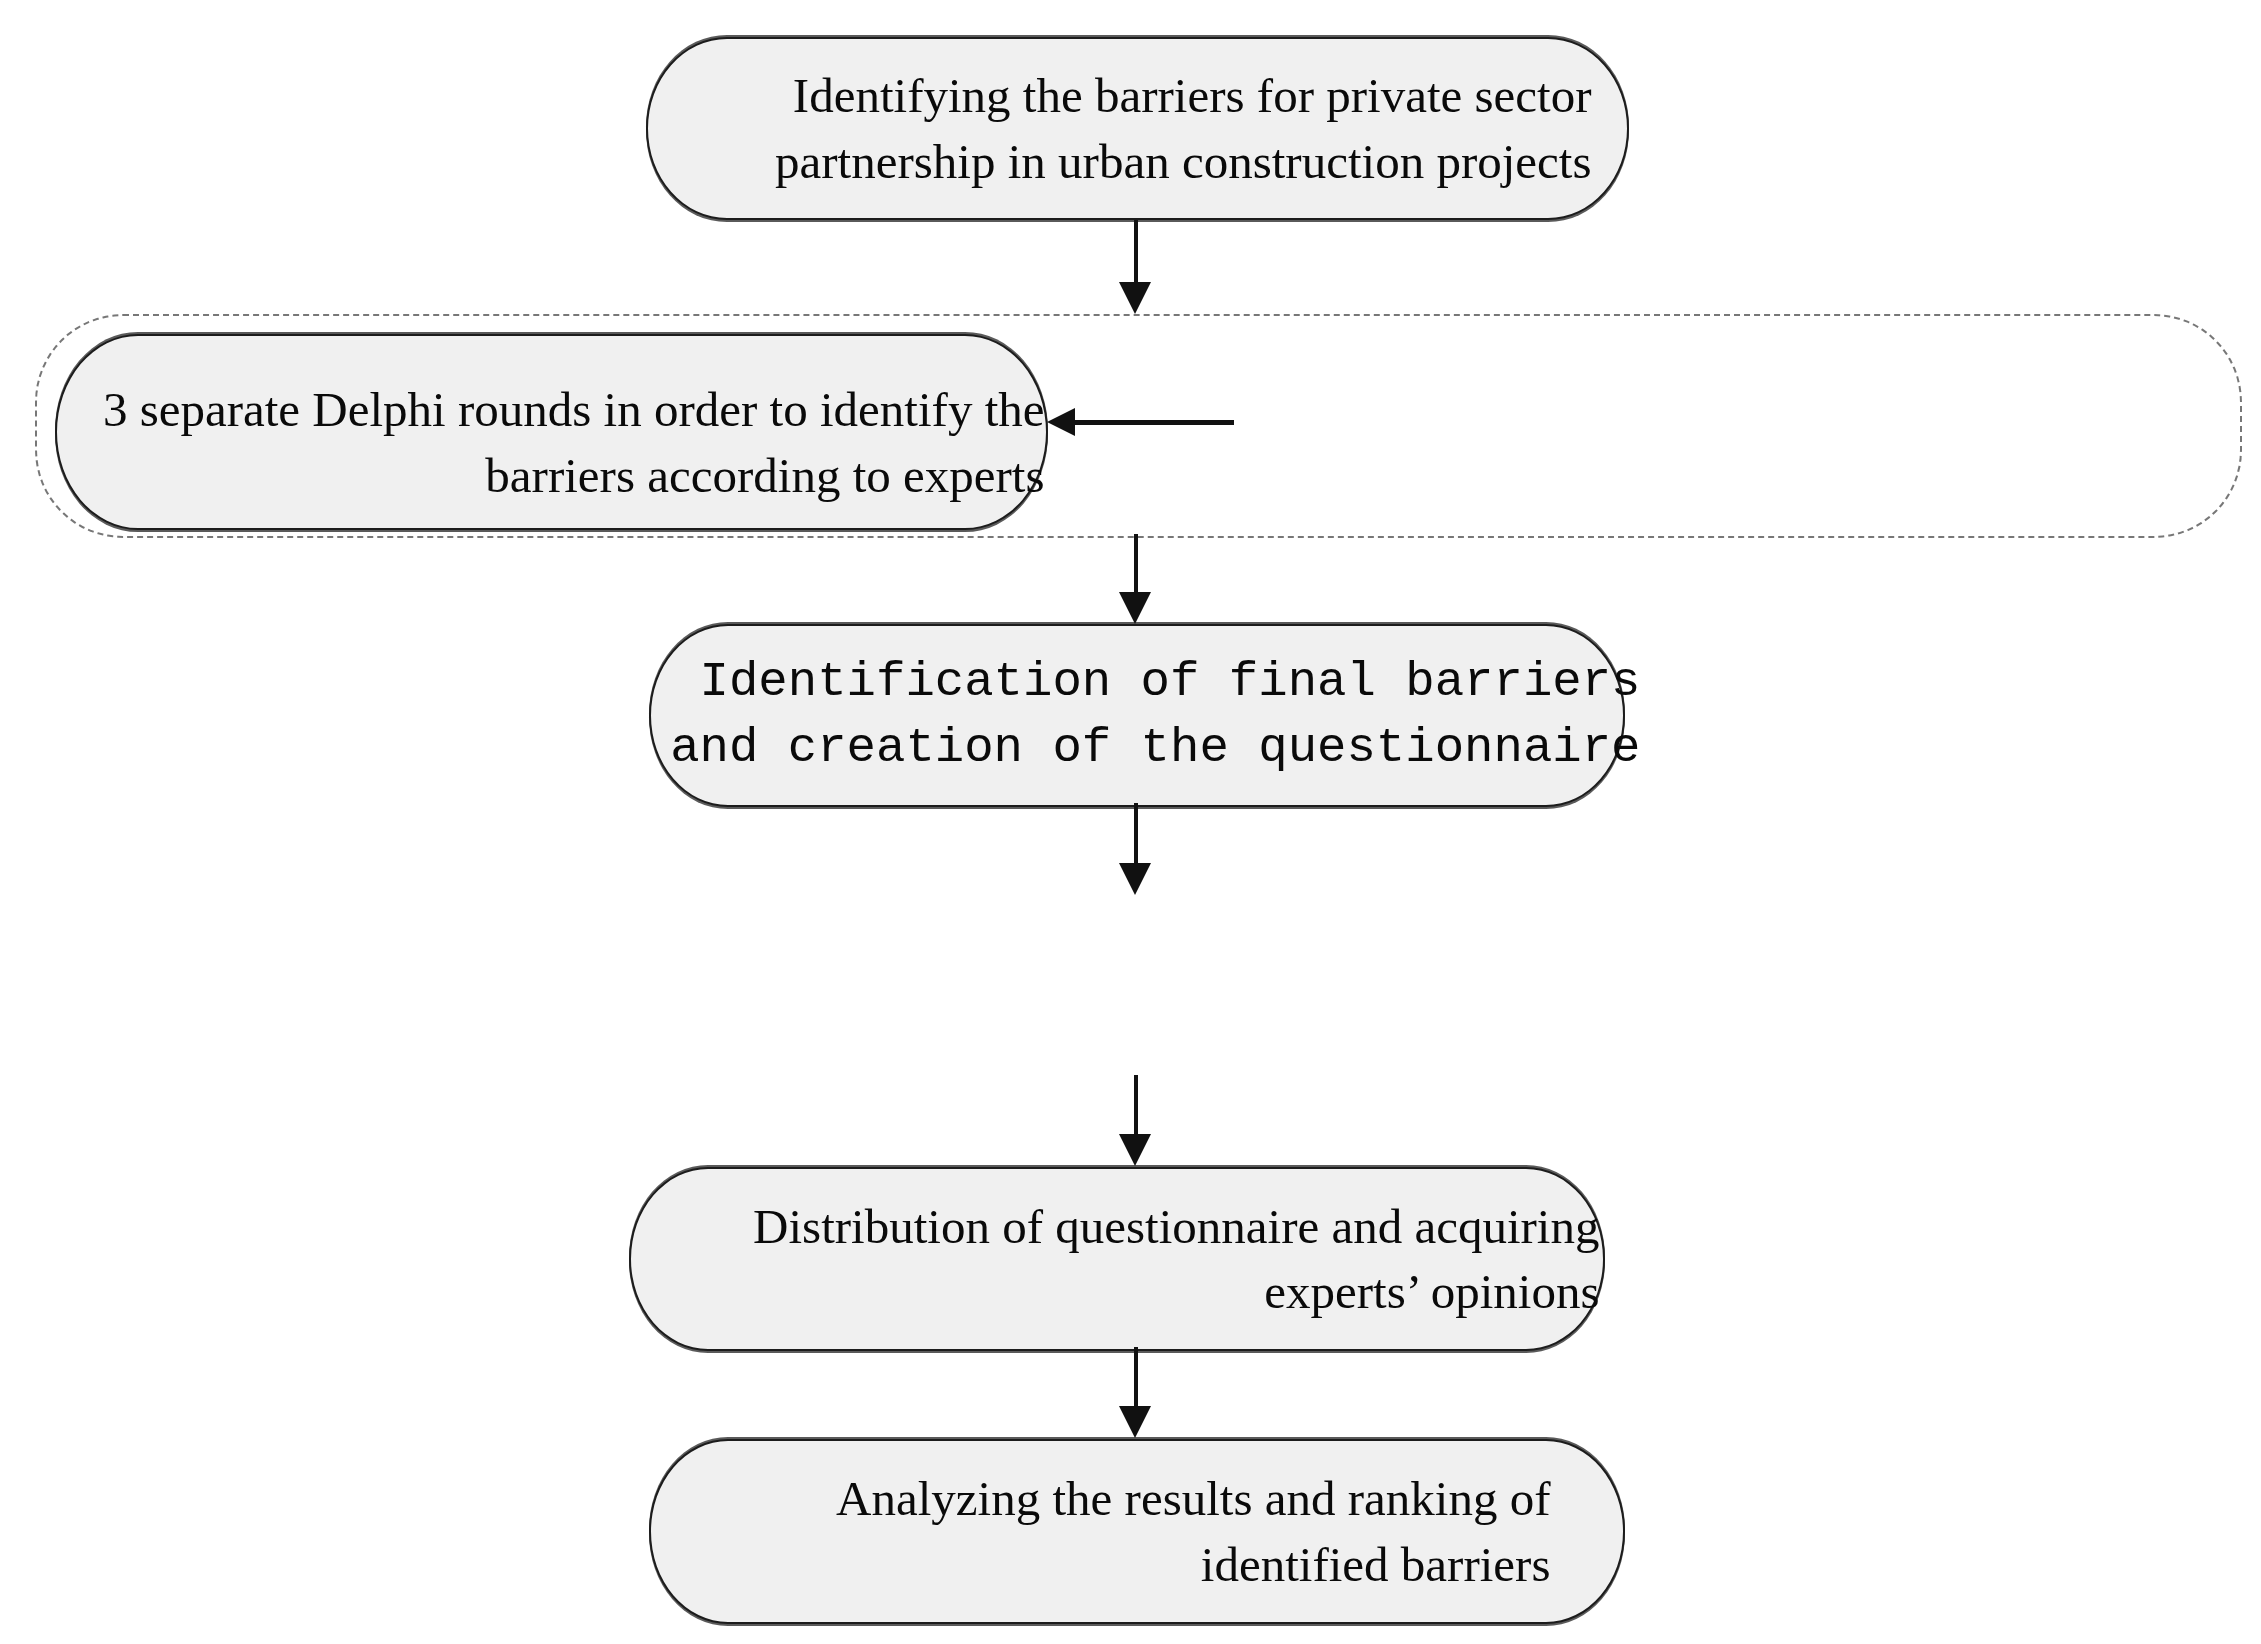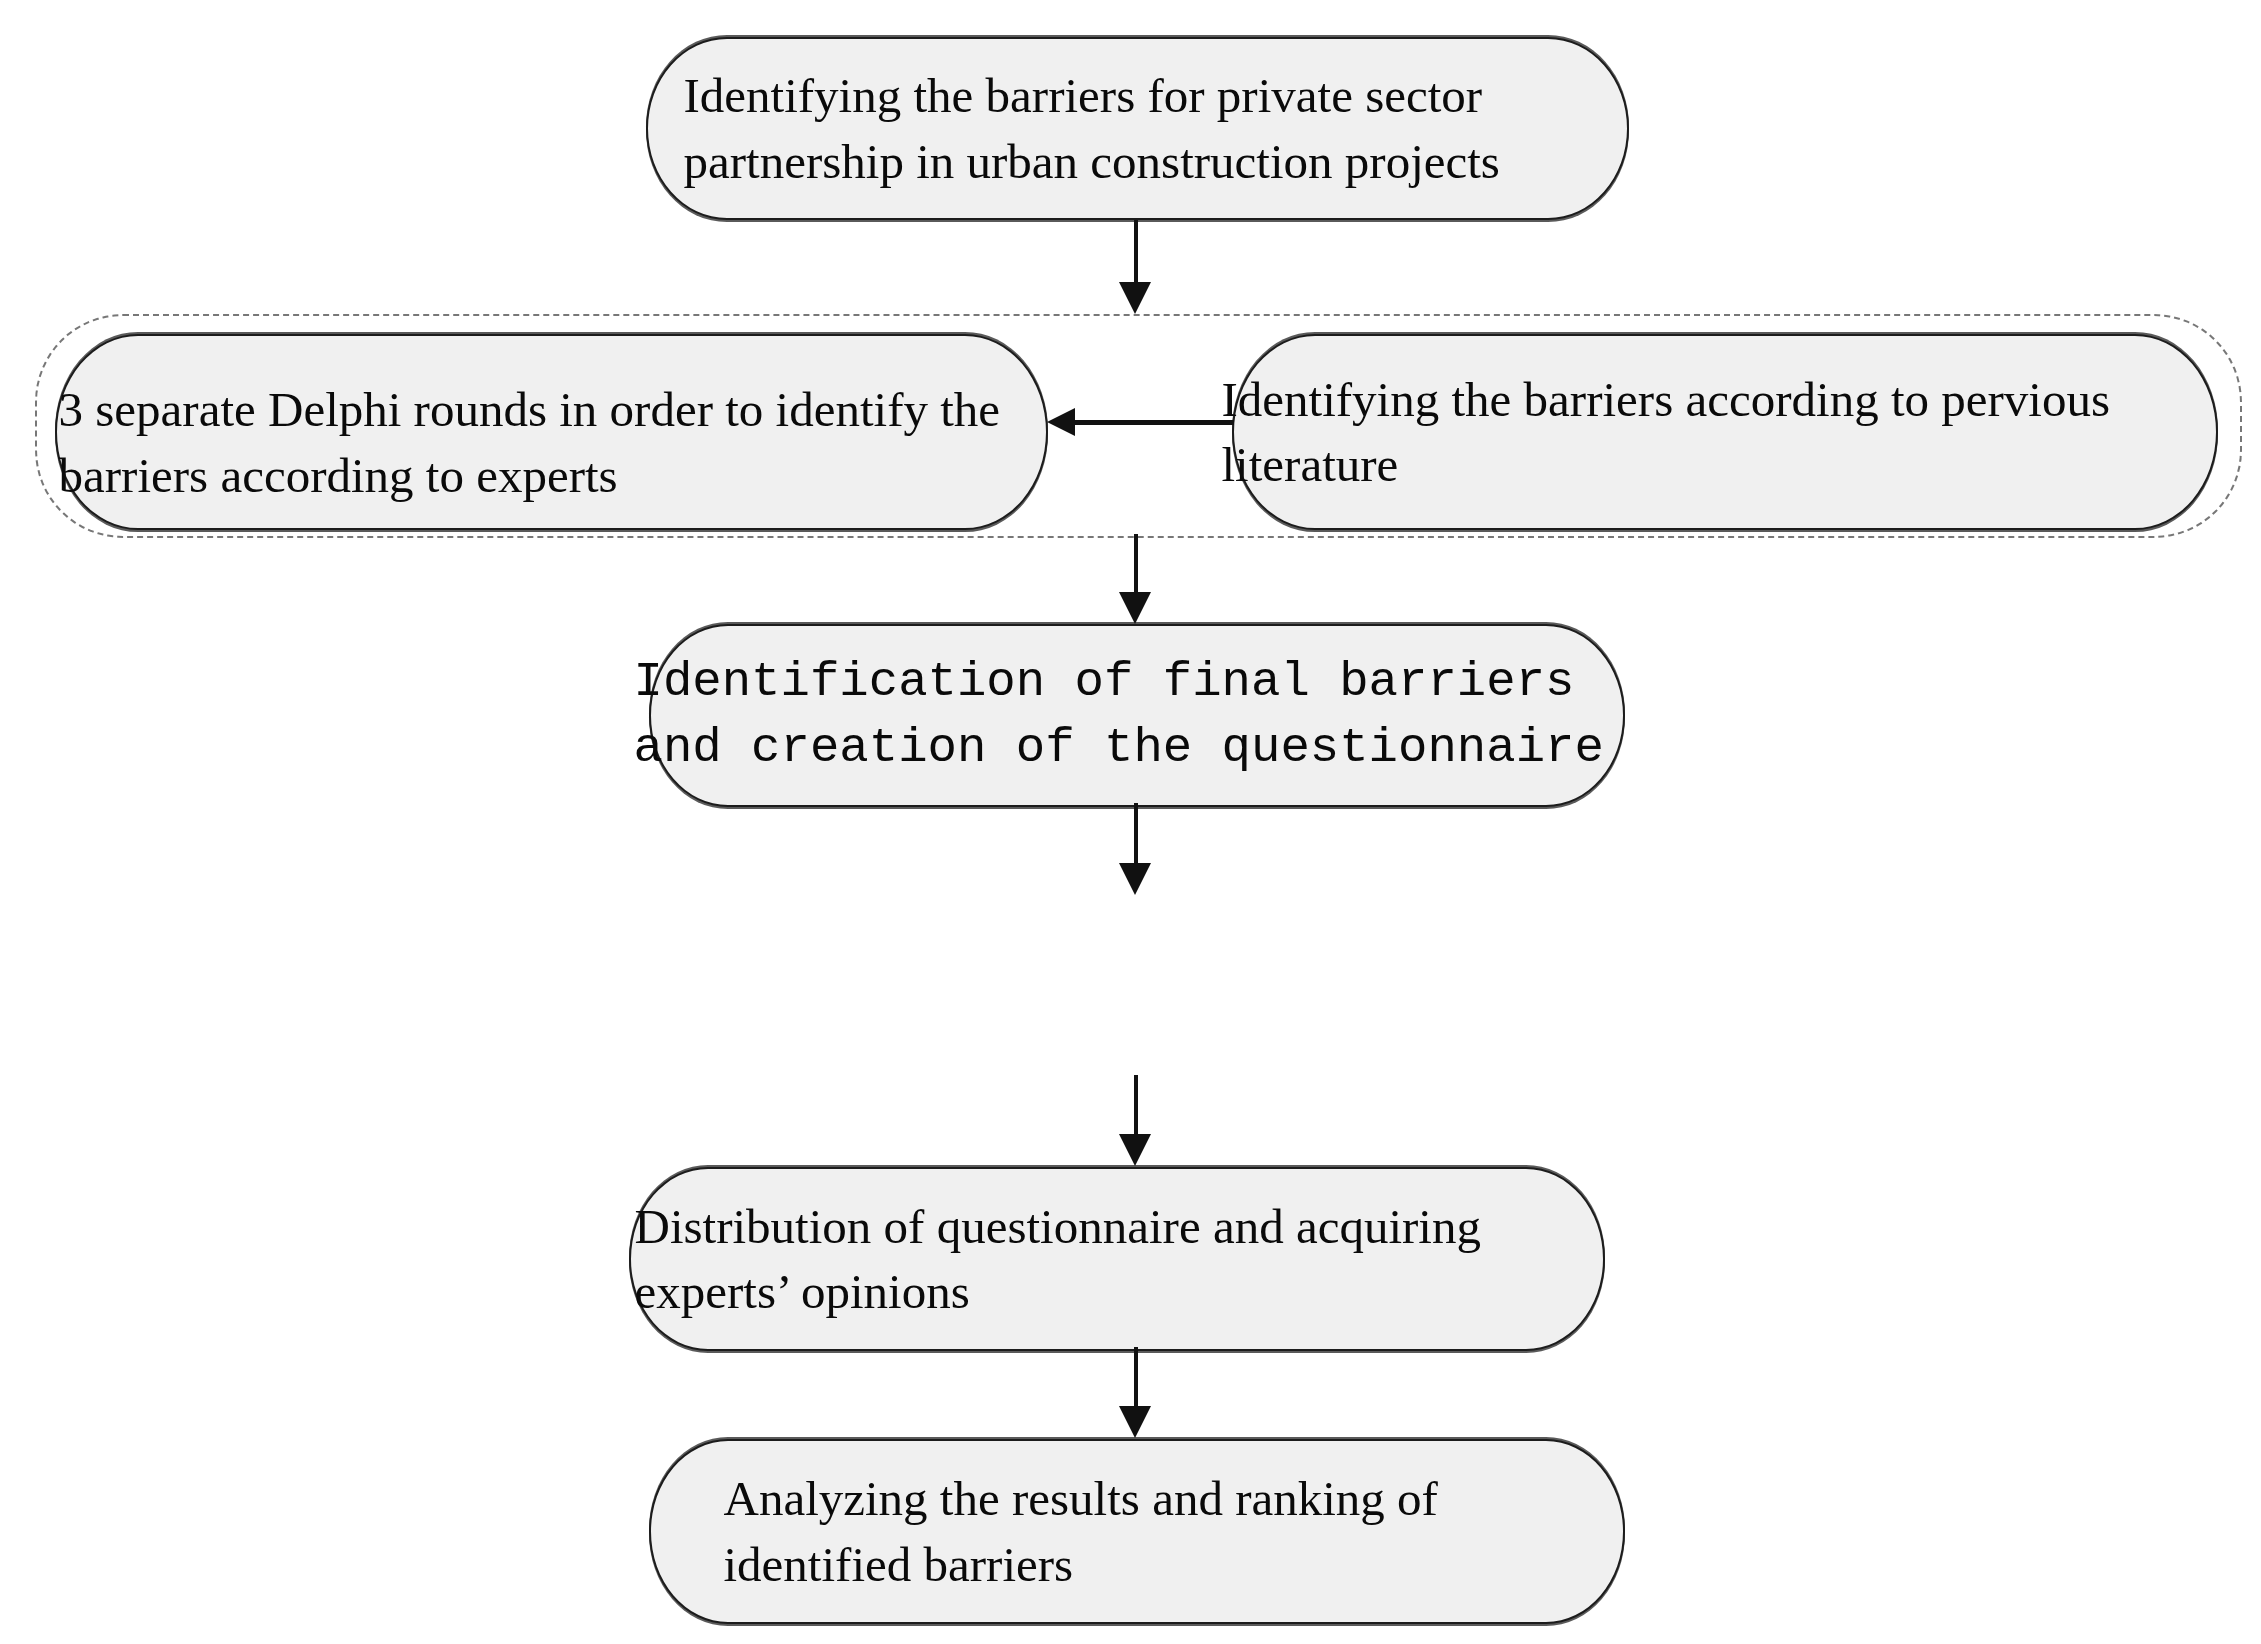--- a/index.html
+++ b/index.html
@@ -13,21 +13,21 @@
     overflow:hidden;
   }
   .node{
     position:absolute;
     background:#f0f0f0;
     border:2.1px solid #1c1c1c;
     box-shadow:0 2.1px 0 #5a5a5a, 0 -2.1px 0 #5a5a5a;
     display:flex;
     align-items:center;
     justify-content:center;
-    text-align:left;
+    text-align:right;
     font-size:49px;
     line-height:1.33;
     z-index:2;
   }
   .node span{flex:none;display:block;}
   
   .n-top         {left:646px;  top:37px;   width:979px; height:179px; border-radius:81px / 50%;}
   .n-delphi      {left:55px;   top:334px;  width:989px; height:192px; border-radius:83px / 50%;}
   .n-literature  {left:1232px; top:334px;  width:982px; height:192px; border-radius:83px / 50%;}
   .n-final       {left:649px;  top:624px;  width:972px; height:179px; border-radius:79px / 50%;font-family:Liberation Mono, monospace;}
@@ -78,23 +78,20 @@
 
   <div class="vline" style="left:1134px;top:220px;height:63px;"></div>
   <div class="vhead" style="left:1119px;top:282px;"></div>
 
   <div class="group"></div>
 
   <div class="node n-delphi">
     <span>3 separate Delphi rounds in order to identify the barriers according to experts</span>
   </div>
 
-  <div class="node n-literature">
-    <span>Identifying the barriers according to pervious literature</span>
-  </div>
 
   <div class="hhead" style="left:1047px;top:408px;"></div>
   <div class="hline" style="left:1074px;top:420px;width:160px;"></div>
 
   <div class="vline" style="left:1134px;top:534px;height:59px;"></div>
   <div class="vhead" style="left:1119px;top:592px;"></div>
 
   <div class="node n-final">
     <span>Identification of final barriers and creation of the questionnaire</span>
   </div>

